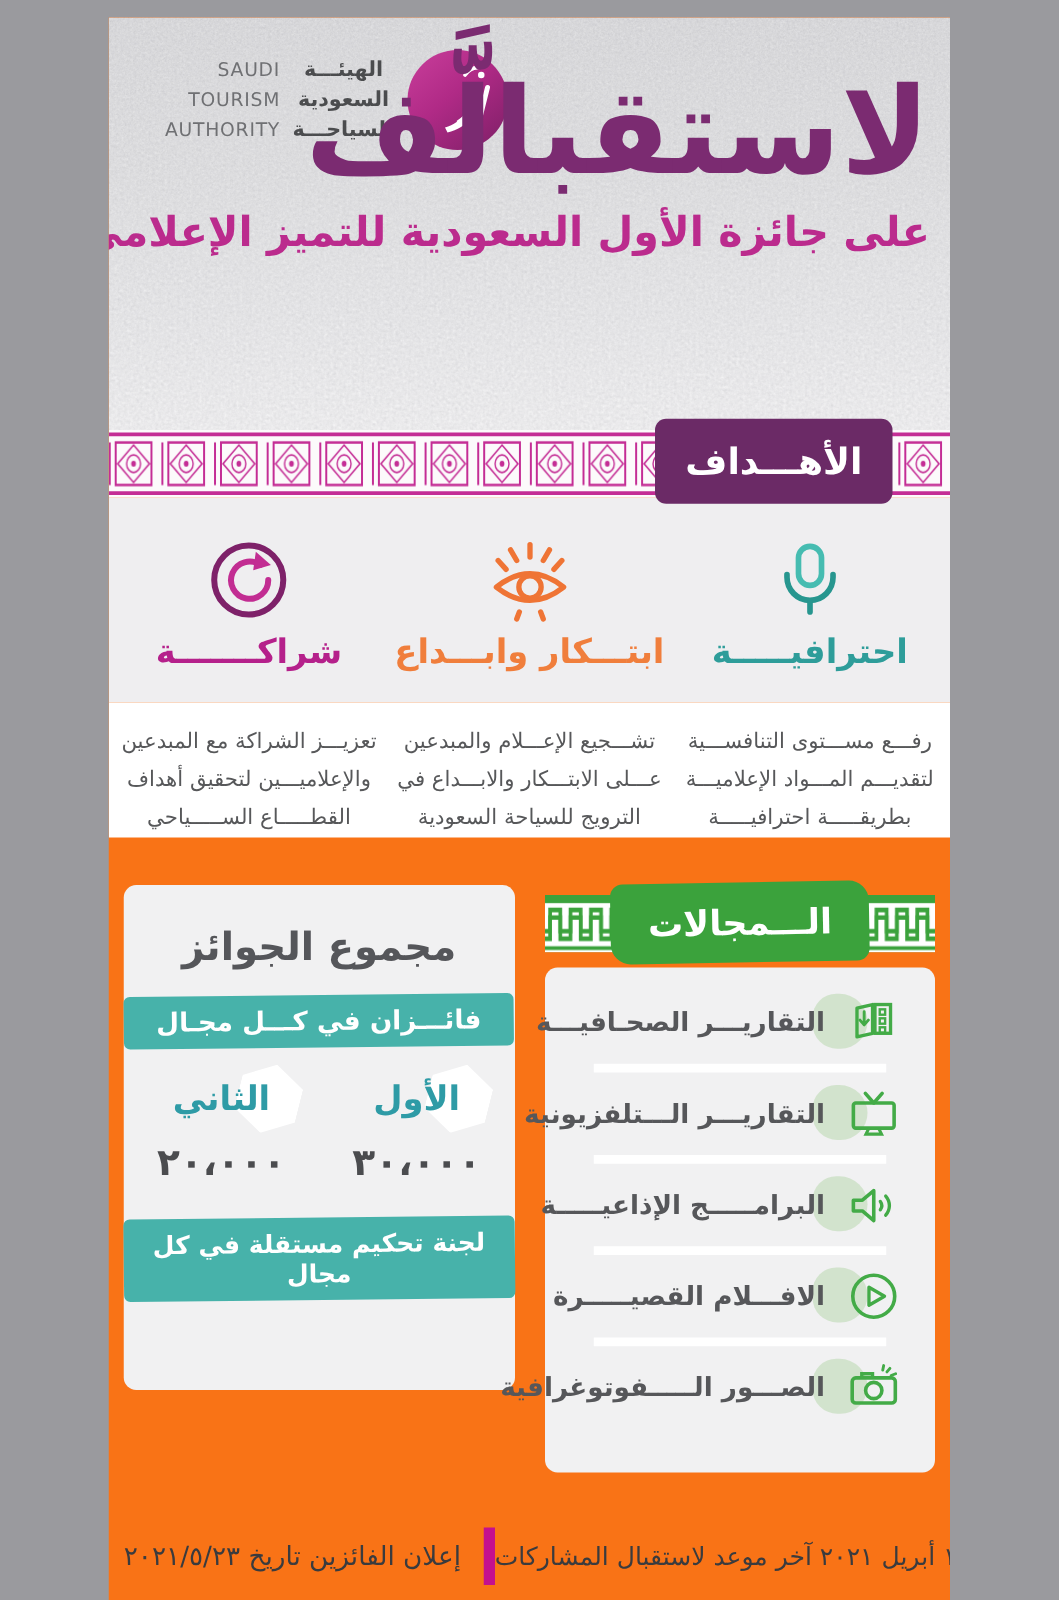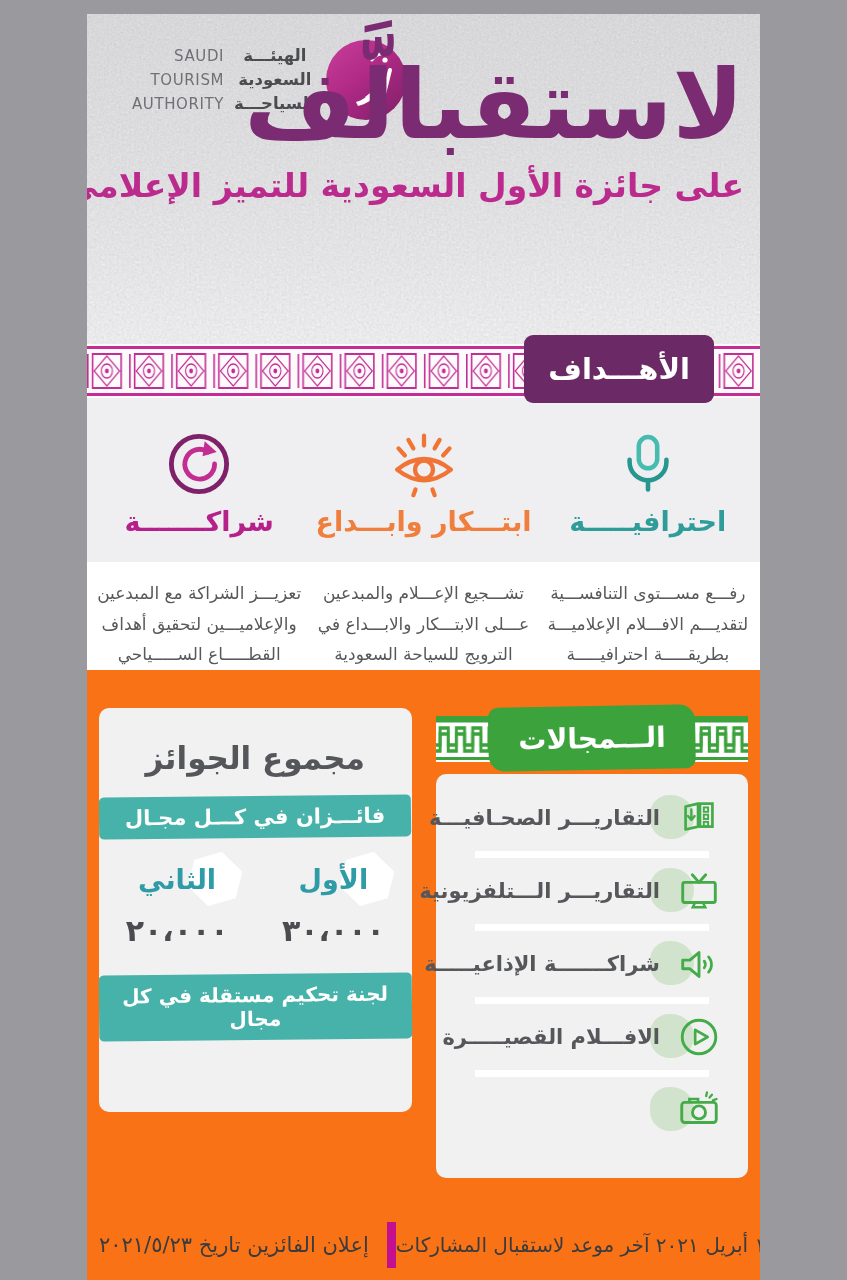--- a/index.html
+++ b/index.html
@@ -173,21 +173,21 @@
         <svg class="g-icon" viewBox="0 0 48 48">
           <circle cx="24" cy="24" r="19.5" fill="none" stroke="#7E2169" stroke-width="3.4"></circle>
           <path d="M30.5,15.5 a10.5,10.5 0 1 0 4.5,8.5" fill="none" stroke="#C22D92" stroke-width="3.4" stroke-linecap="round"></path>
           <polygon points="28,8 36.5,15.5 26.5,18.5" fill="#C22D92"></polygon>
         </svg>
         <div class="g-title c-magenta">شراكـــــــة</div>
       </div>
     </div>
     <div class="goals-bottom">
       <div class="g-body">رفـــع مســـتوى التنافســـية
-لتقديـــم الافـــلام الإعلاميـــة
+لتقديـــم المـــواد الإعلاميـــة
 بطريقـــــة احترافيـــــة</div>
       <div class="g-body">تشـــجيع الإعـــلام والمبدعين
 عـــلى الابتـــكار والابـــداع في
 الترويج للسياحة السعودية</div>
       <div class="g-body">تعزيـــز الشراكة مع المبدعين
 والإعلاميـــين لتحقيق أهداف
 القطـــــاع الســـــياحي</div>
     </div>
   </section>
 
@@ -260,21 +260,21 @@
         </div>
         <div class="field-sep"></div>
 
         <div class="field-row">
           <span class="f-blob"></span>
           <svg class="f-icon" viewBox="0 0 48 48">
             <path d="M7,20 v9 h7.5 l9.5,8 V12 l-9.5,8 Z" fill="none" stroke="currentColor" stroke-width="3" stroke-linejoin="round"></path>
             <path d="M29.5,21 a6,6 0 0 1 0,7" fill="none" stroke="currentColor" stroke-width="2.8" stroke-linecap="round"></path>
             <path d="M34,16.5 a12,12 0 0 1 0,16" fill="none" stroke="currentColor" stroke-width="2.8" stroke-linecap="round"></path>
           </svg>
-          <span class="f-label">شراكـــــــة الإذاعيـــــة</span>
+          <span class="f-label">البرامـــــج الإذاعيـــــة</span>
         </div>
         <div class="field-sep"></div>
 
         <div class="field-row">
           <span class="f-blob"></span>
           <svg class="f-icon" viewBox="0 0 48 48">
             <circle cx="24" cy="24" r="17.5" fill="none" stroke="currentColor" stroke-width="3"></circle>
             <path d="M20,16.5 L33,24 L20,31.5 Z" fill="none" stroke="currentColor" stroke-width="2.8" stroke-linejoin="round"></path>
           </svg>
           <span class="f-label">الافـــلام القصيـــــرة</span>
@@ -282,20 +282,21 @@
         <div class="field-sep"></div>
 
         <div class="field-row">
           <span class="f-blob"></span>
           <svg class="f-icon" viewBox="0 0 48 48">
             <rect x="6" y="16" width="36" height="21" rx="3" fill="none" stroke="currentColor" stroke-width="3"></rect>
             <circle cx="24" cy="26.5" r="6.8" fill="none" stroke="currentColor" stroke-width="3"></circle>
             <path d="M14,16 v-3.5 h9 v3.5" fill="none" stroke="currentColor" stroke-width="2.8"></path>
             <path d="M35,11 l2.5,-3 M38.5,14 l3.8,-1.5 M31.5,9.5 l0.8,-3.8" stroke="currentColor" stroke-width="2.4" stroke-linecap="round" fill="none"></path>
           </svg>
+          <span class="f-label">الصـــور الـــــفوتوغرافية</span>
         </div>
 
       </div>
     </div>
   </section>
 
   <footer class="footer">
     <div class="f-left">إعلان الفائزين تاريخ ٢٠٢١/٥/٢٣</div>
     <div class="f-bar"></div>
     <div class="f-right">١٠ أبريل ٢٠٢١ آخر موعد لاستقبال المشاركات</div>

